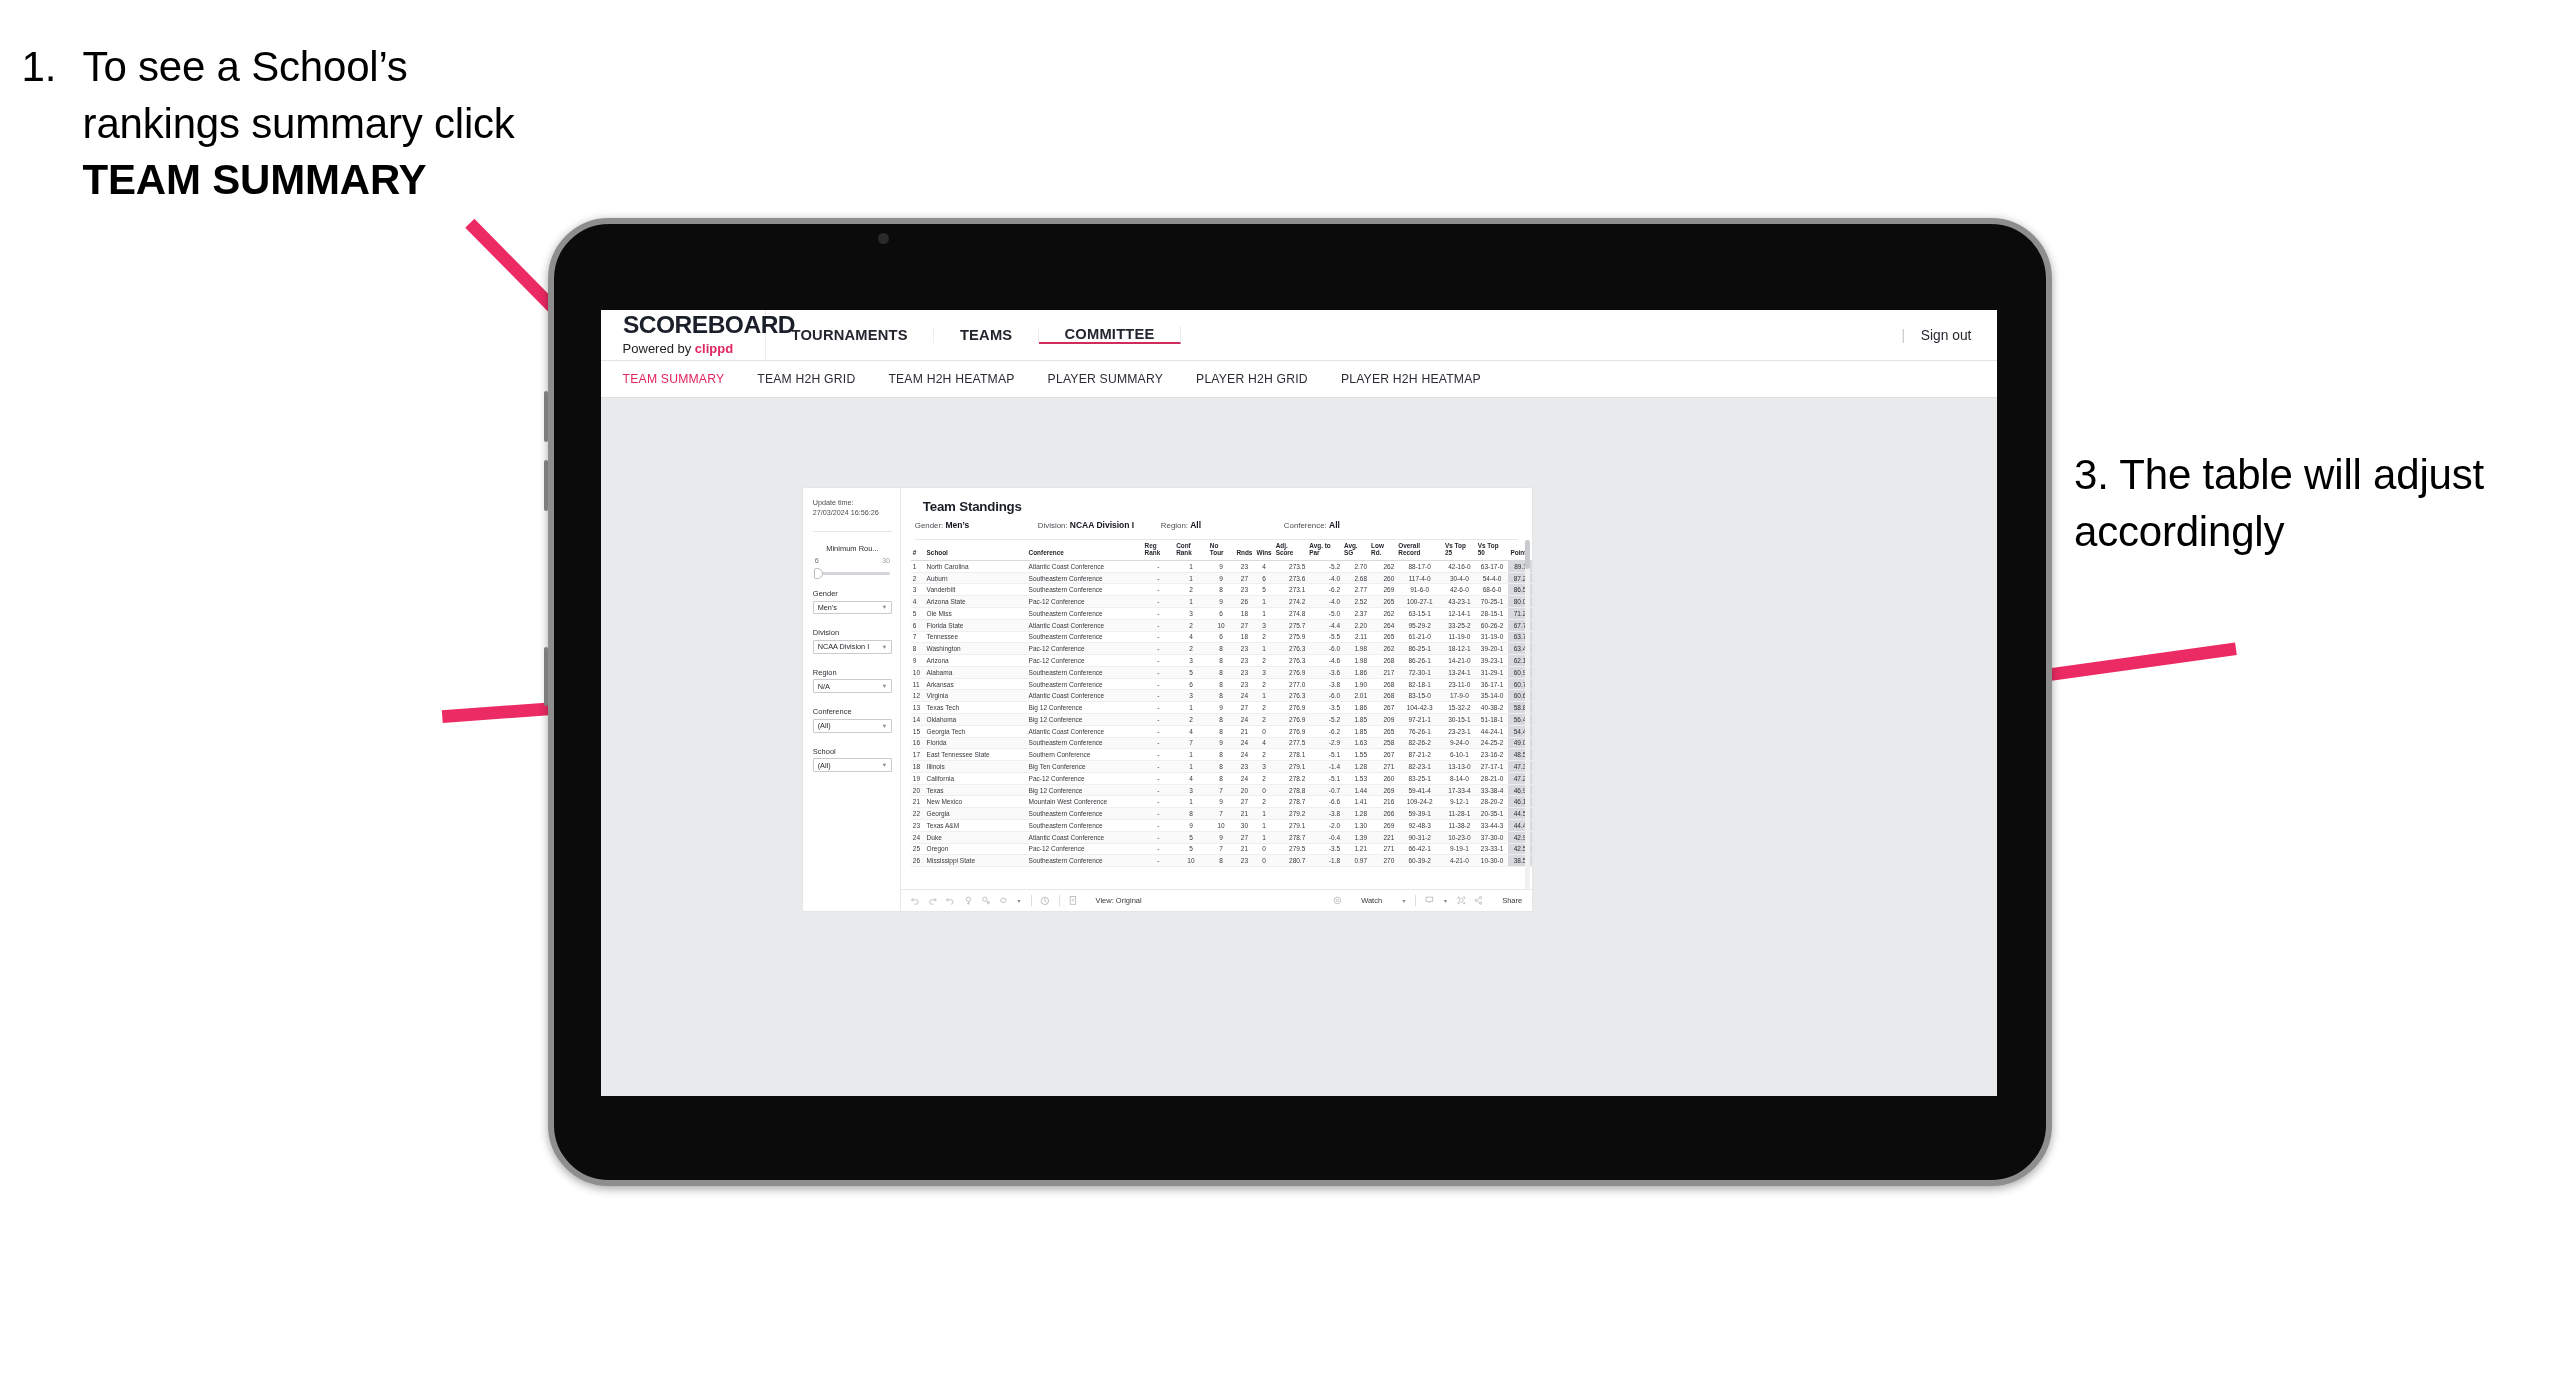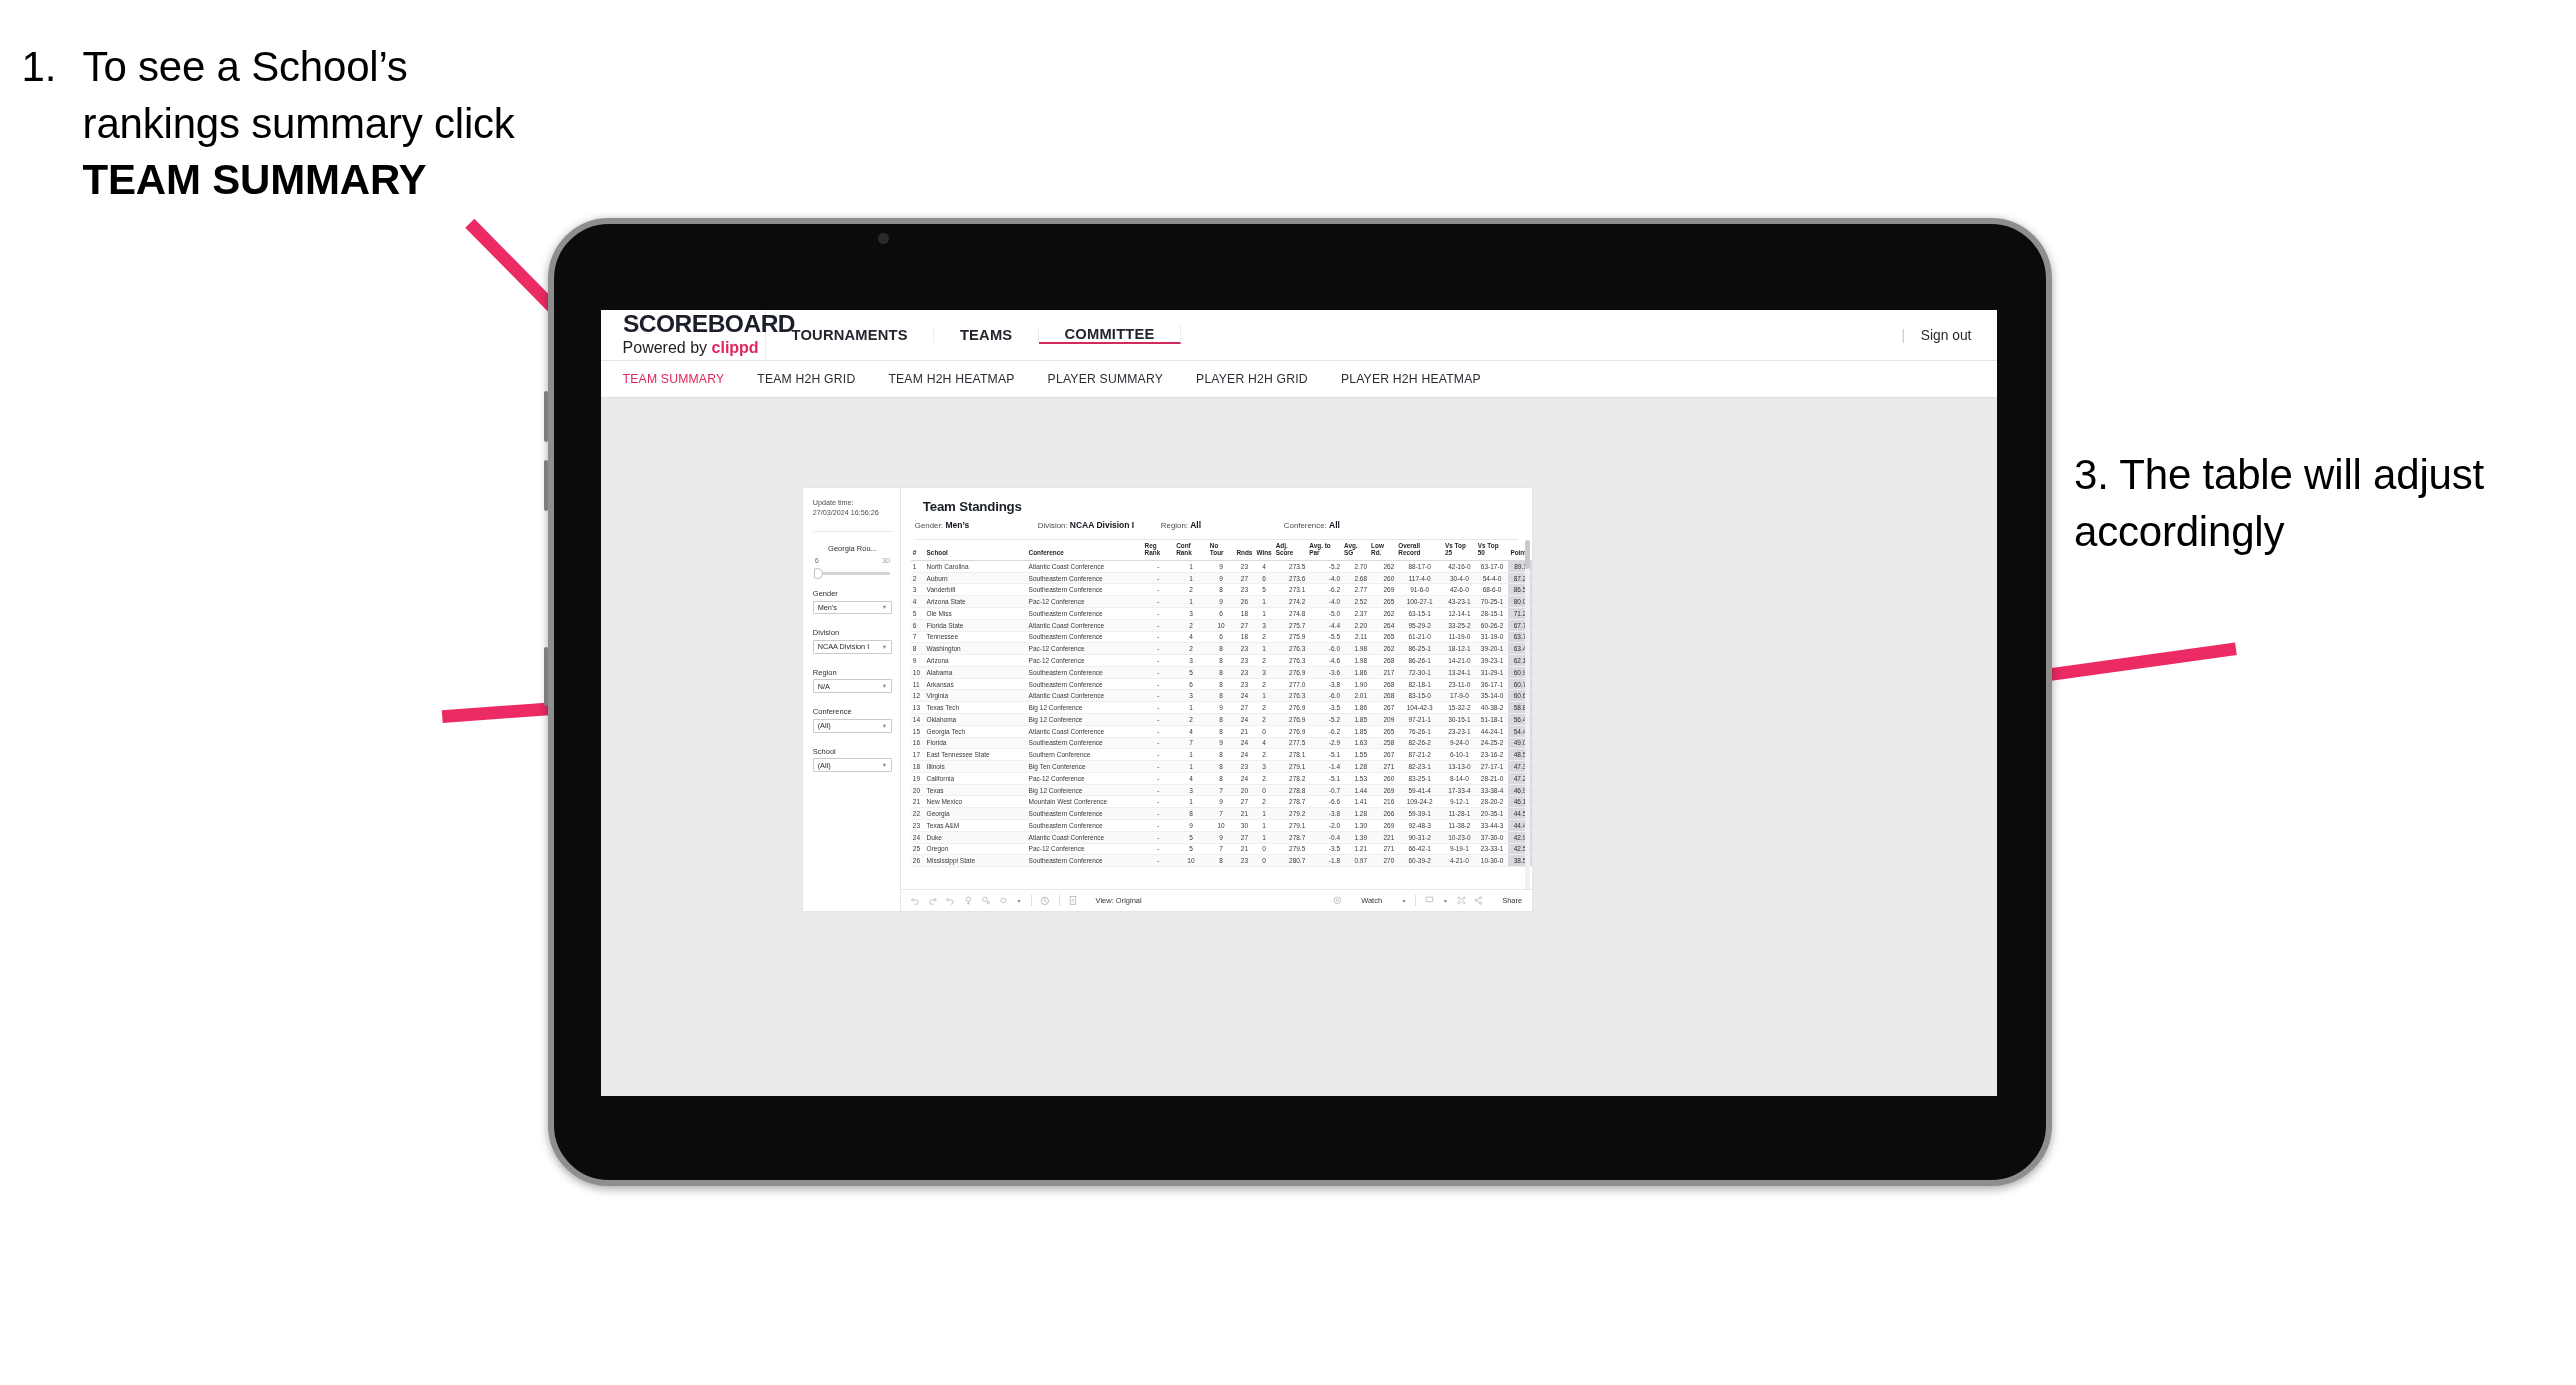--- a/index.html
+++ b/index.html
@@ -54,21 +54,21 @@
   
   .apphdr {
     height: 51px; background: #ffffff; display: flex; align-items: stretch;
     border-bottom: 1px solid #e3e3e3; position: relative;
   }
   .brand { width: 165px; display:flex; flex-direction:column; justify-content:center;
            padding-left: 21.6px; border-right: 1px solid #ececec; }
   .brand .bt { font-family: "Liberation Sans", sans-serif; font-weight: 700;
                font-size: 23.6px; letter-spacing: -0.5px; color: #1b1f2a;
                line-height: 1; transform: scaleX(1.04); transform-origin:left; }
-  .brand .bs { font-size: 16px; color:#222; margin-top: 2.9px; }
+  .brand .bs { font-size: 13px; color:#222; margin-top: 2.9px; }
   .brand .bs i { font-style: normal; color: #e0265c; font-weight: 700; }
 
   .topnav { display:flex; align-items:center;font-weight:bold; }
   .topnav .t {
     display:flex; align-items:center; padding: 0 25.6px; font-size: 14.7px;
     color:#23262f; letter-spacing: 0.2px; border-right:1px solid #ececec;
     cursor: pointer;
   }
   .topnav .t.active { border-bottom: 2.9px solid #d3围; }
   .topnav .t.active { border-bottom: 2.9px solid #cf2b5b; }
@@ -218,21 +218,21 @@
         <div class="card">
 
           <div class="filters">
             <div class="upd">
               <span>Update time:</span>
               <span class="u2">27/03/2024 16:56:26</span>
             </div>
             <div class="fdiv"></div>
 
             <div class="fgroup">
-              <div class="flabel ctr">Georgia Rou...</div>
+              <div class="flabel ctr">Minimum Rou...</div>
               <div class="slider-vals">
                 <span>6</span>
                 <span class="hi">30</span>
               </div>
               <div class="track">
                 <div class="knob"></div>
               </div>
             </div>
 
             <div class="fgroup">

